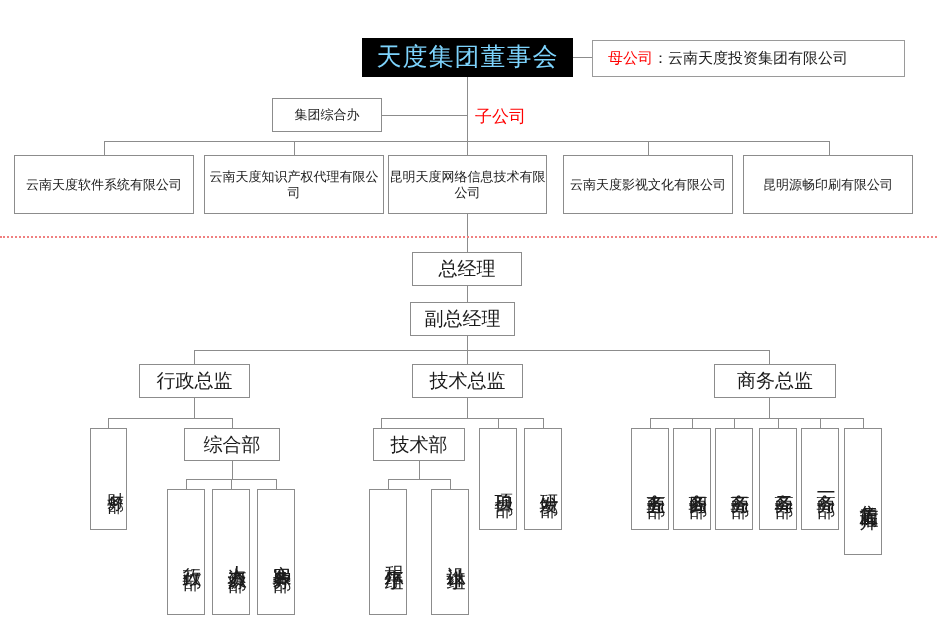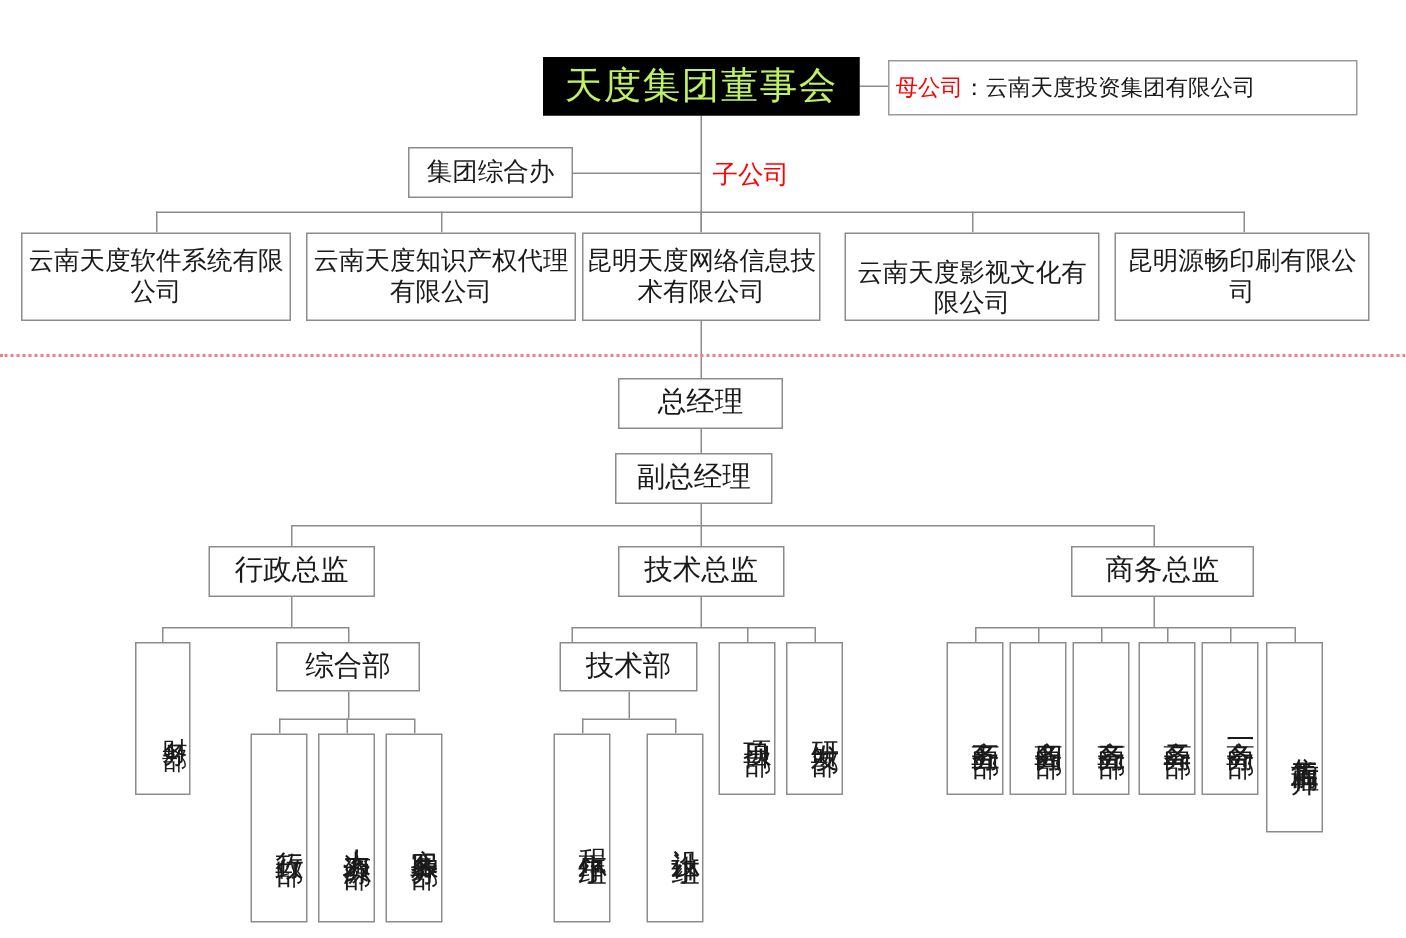--- a/index.html
+++ b/index.html
@@ -26,32 +26,32 @@
     color: #1a1a1a;
     display: flex;
     align-items: center;
     justify-content: center;
     text-align: center;
     line-height: 1.22;
     z-index: 3;
   }
   .box.black {
     background: #000000;
-    color: #bef264;
+    color: #7dd3fc;
     border: 1px solid #000000;
     font-size: 25px;
     letter-spacing: 1px;
   }
   .box.note {
     font-size: 15px;
     border: 1px solid #9a9a9a;
     justify-content: flex-start;
-    padding-left: 4px;
-  }
-  .box.s17 { font-size: 17px; }
+    padding-left: 15px;
+  }
+  .box.s17 { font-size: 13px; }
   .box.s19 { font-size: 19px; }
   
   .box.vert {
     writing-mode: vertical-rl;
     text-orientation: upright;
     letter-spacing: 2px;
     align-items: flex-start;
     justify-content: center;
     padding-top: 6px;
   }
@@ -122,21 +122,21 @@
 
   <div class="box s17" style="left:14px; top:155px; width:180px; height:59px;">
     <span>云南天度软件系统有限公司</span>
   </div>
   <div class="box s17" style="left:204px; top:155px; width:180px; height:59px;">
     <span>云南天度知识产权代理有限公司</span>
   </div>
   <div class="box s17" style="left:388px; top:155px; width:159px; height:59px;">
     <span>昆明天度网络信息技术有限公司</span>
   </div>
-  <div class="box s17" style="left:563px; top:155px; width:170px; height:59px;align-items:flex-end;">
+  <div class="box s17" style="left:563px; top:155px; width:170px; height:59px;">
     <span>云南天度影视文化有限公司</span>
   </div>
   <div class="box s17" style="left:743px; top:155px; width:170px; height:59px;text-align:center;">
     <span>昆明源畅印刷有限公司</span>
   </div>
 
   <div class="ln lnv" style="left:467px; top:214px; height:38px;"></div>
 
   <div class="divider" style="top:236px;"></div>
 

